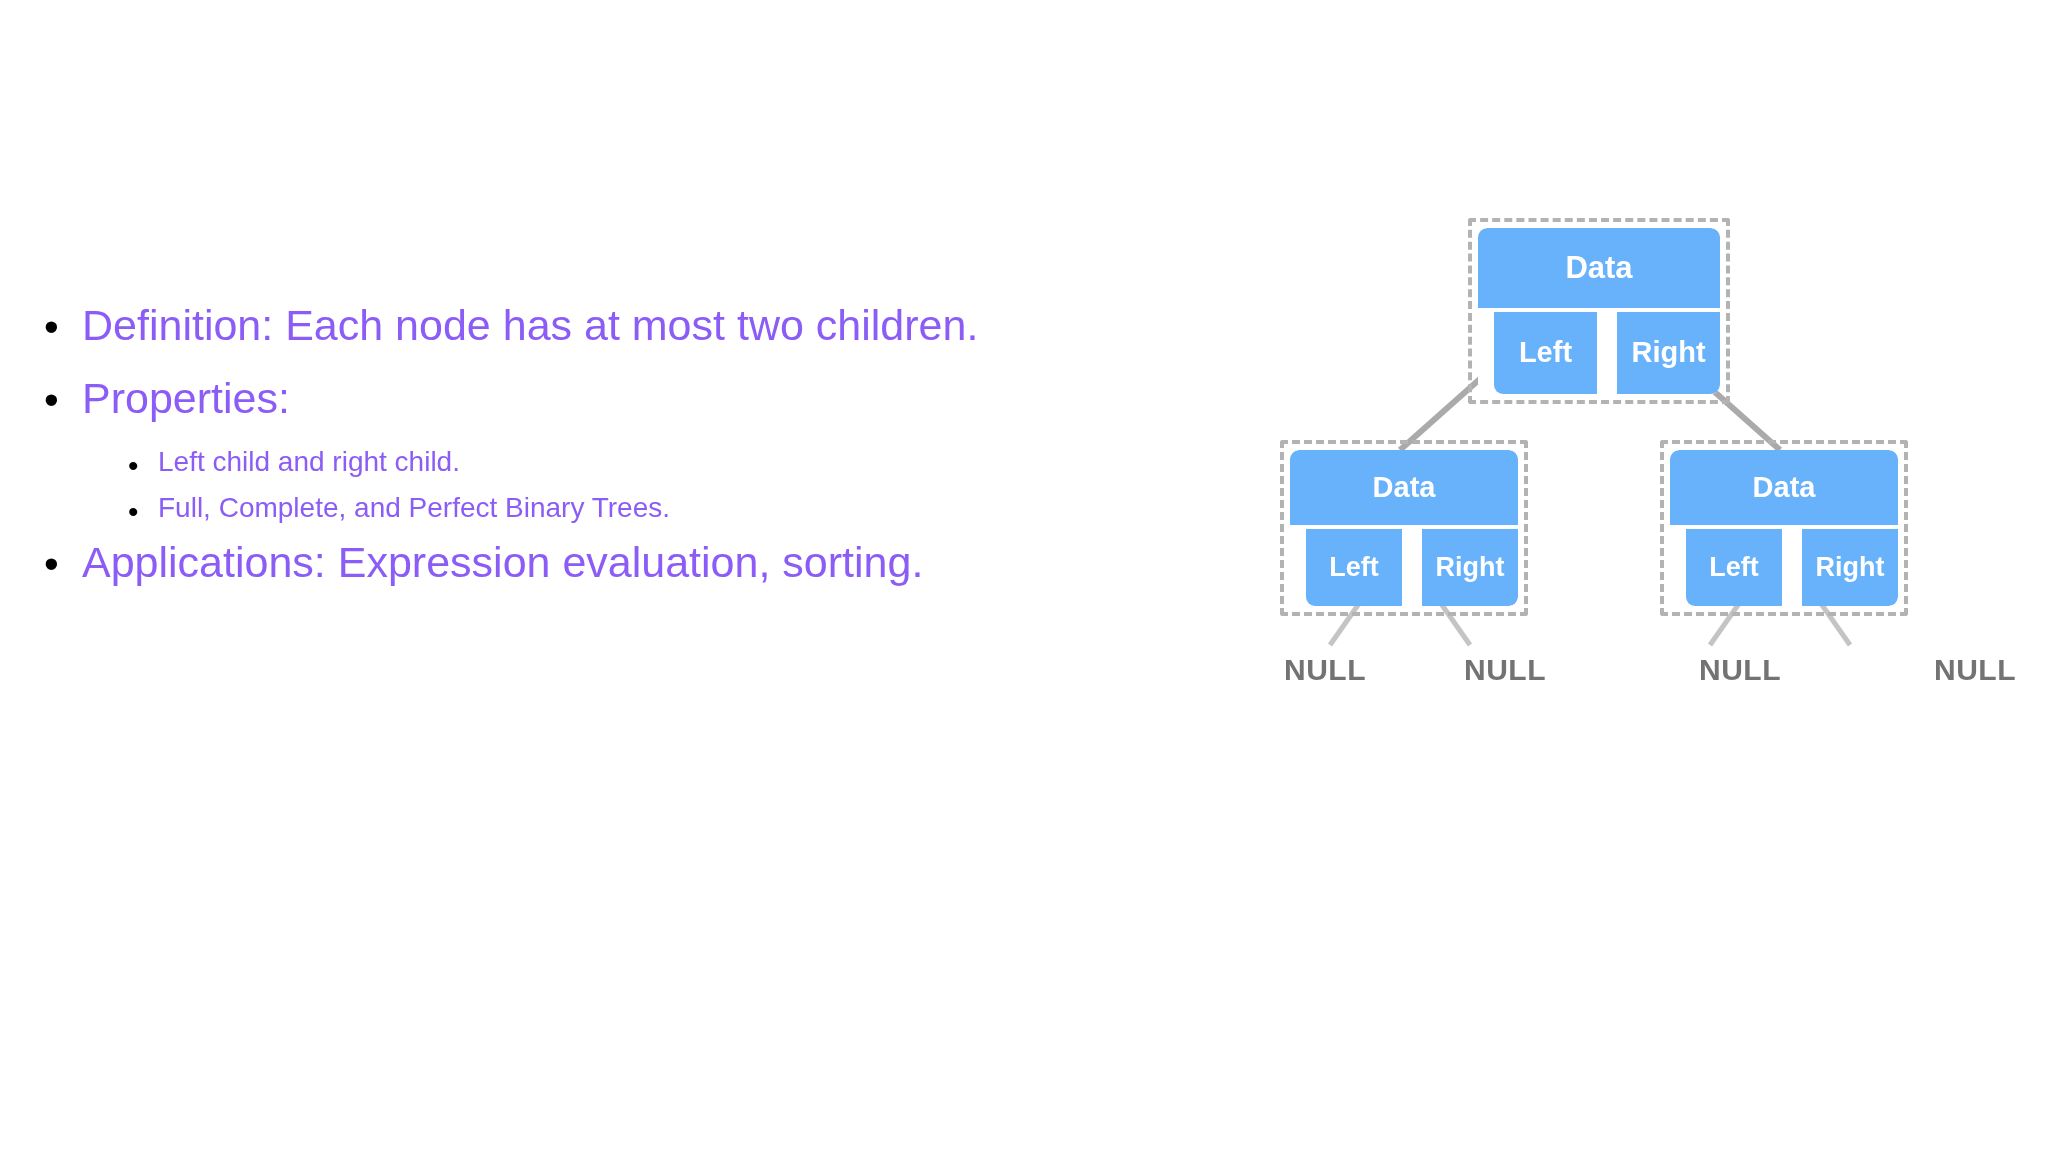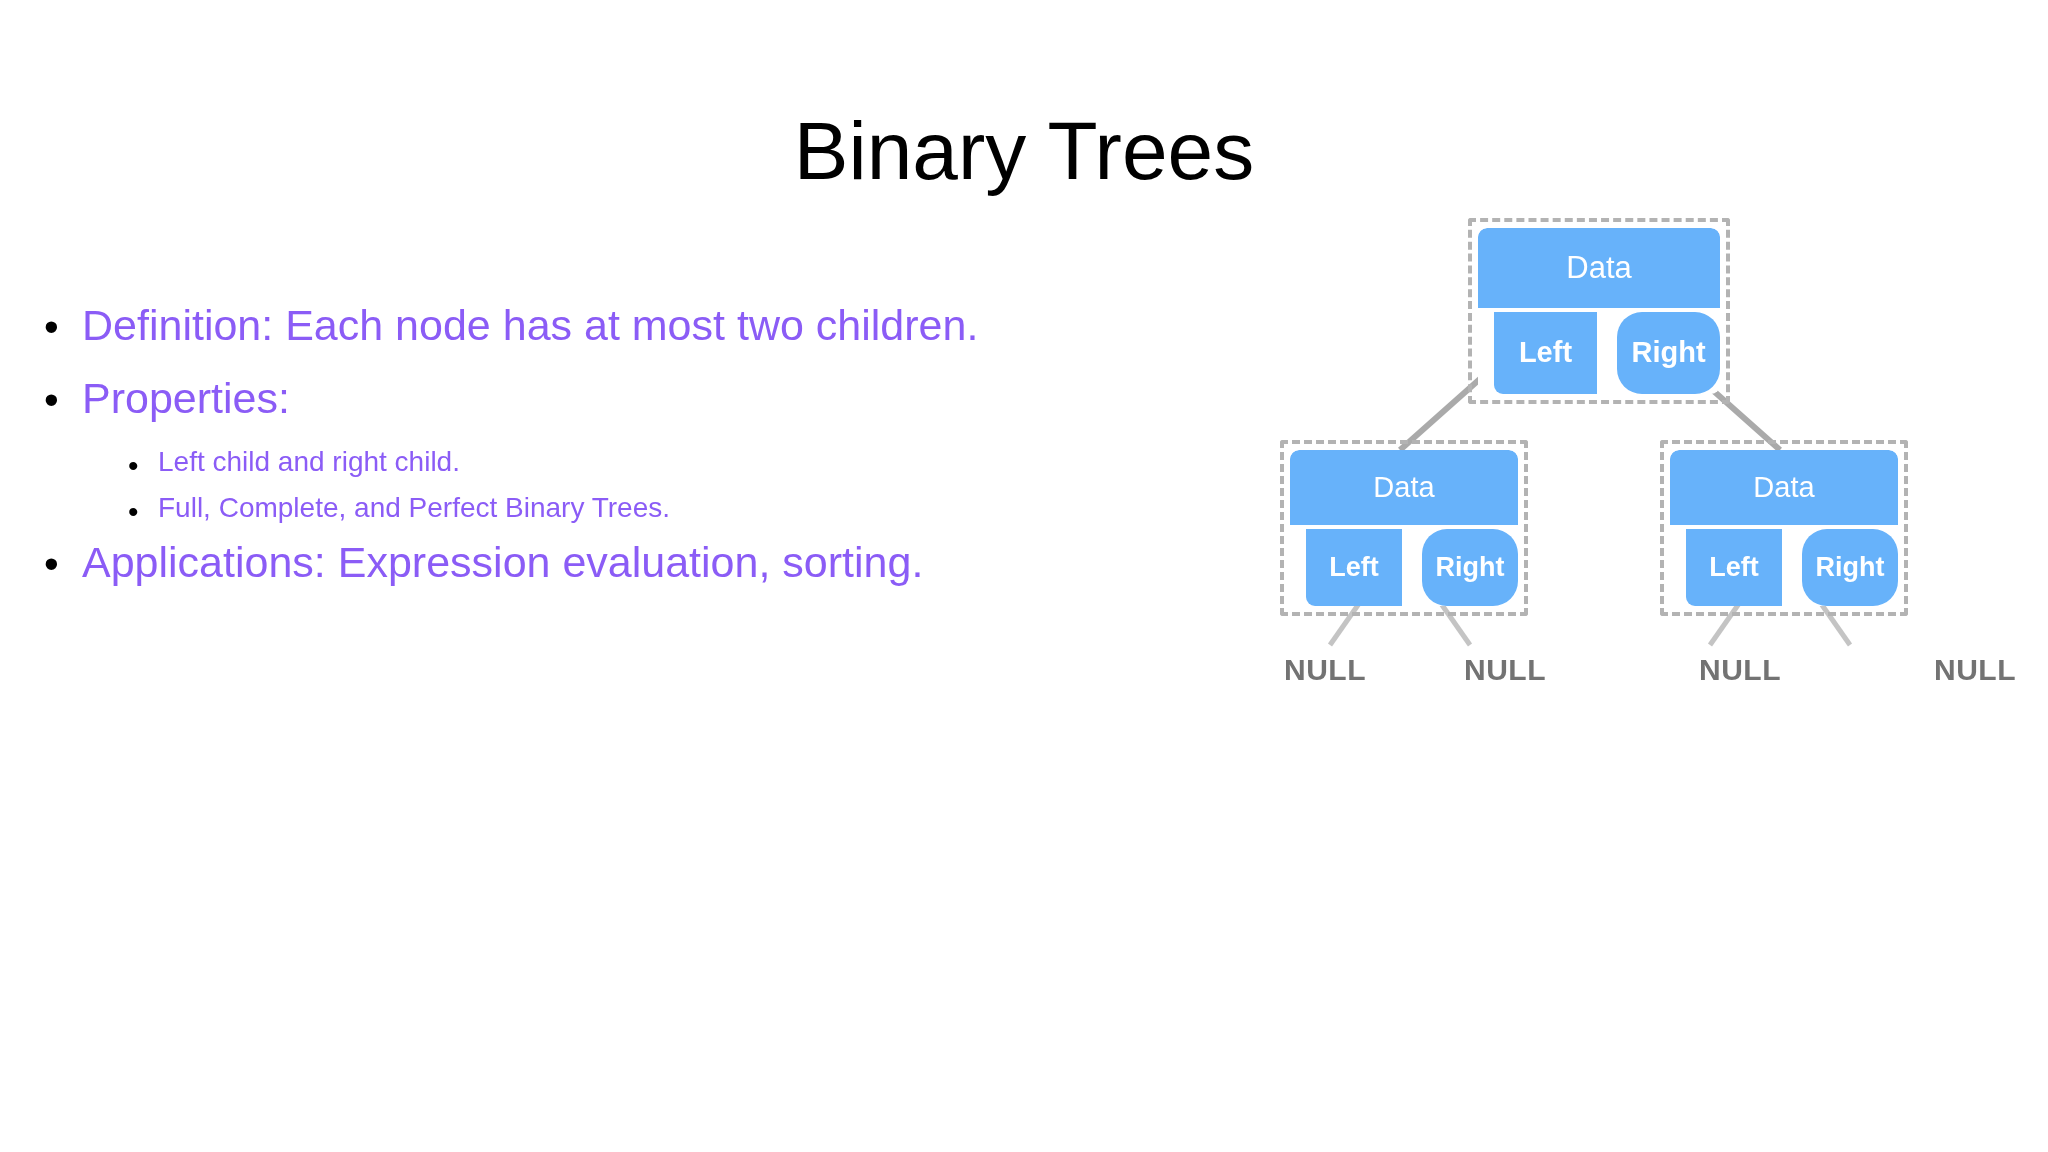--- a/index.html
+++ b/index.html
@@ -119,21 +119,21 @@
     display: flex;
     flex-direction: column;
   }
   .node-data {
     flex: 0 0 48%;
     background: #67b2fa;
     color: #ffffff;
     display: flex;
     align-items: center;
     justify-content: center;
-    font-weight: normal;
+    font-weight: bold;
     border-top-left-radius: 9px;
     border-top-right-radius: 9px;
   }
   .node-children {
     flex: 1 1 auto;
     display: flex;
     margin-top: 4px;
   }
   .node-left, .node-right {
     flex: 1 1 50%;
@@ -144,39 +144,37 @@
     justify-content: center;
     font-weight: bold;
     margin-left: 16px;
   }
   .node-left {
     border-bottom-left-radius: 9px;
     margin-right: 4px;
   }
   .node-right {
     border-bottom-right-radius: 9px;
-    border-radius: 25px;
   }
 
   .null-label {
     position: absolute;
     color: #737373;
     font-weight: bold;
     font-size: 30px;
     letter-spacing: 0.5px;
     white-space: nowrap;
     transform: translateX(-50%);
   }
 </style>
 </head>
 <body>
 
 <div class="slide">
 
-  <div class="slide-title">Binary Trees</div>
 
   <div class="body-list">
 
     <div class="bullet-row lvl1">
       <span class="bullet-mark">•</span>
       <span class="bullet-text">Definition: Each node has at most two children.</span>
     </div>
 
     <div class="bullet-row lvl1">
       <span class="bullet-mark">•</span>

